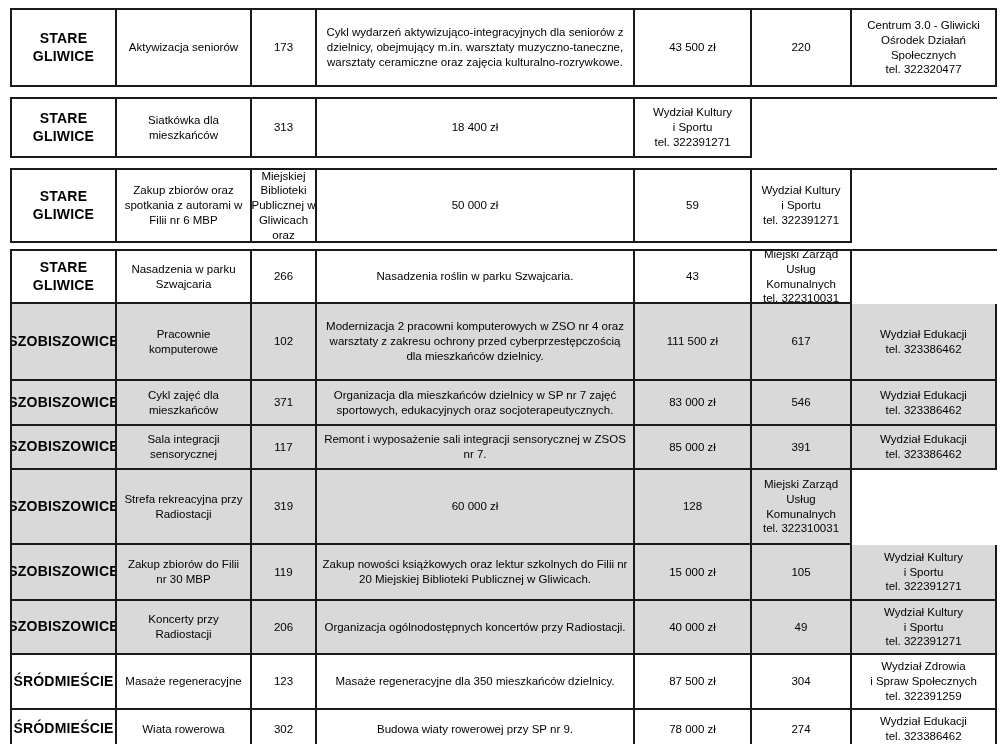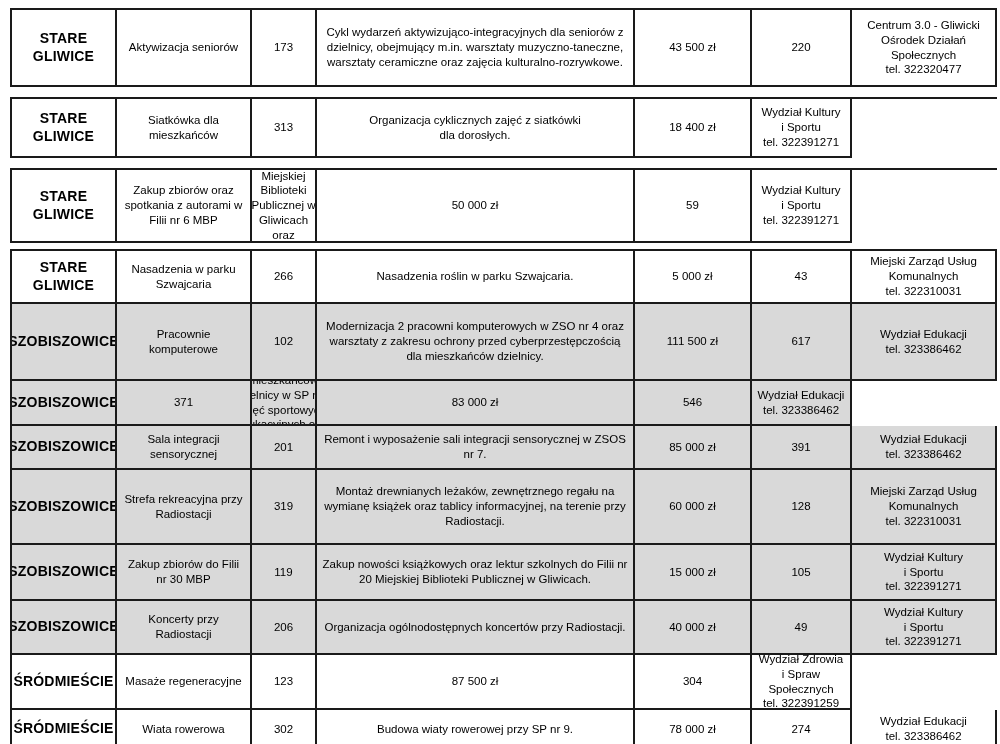--- a/index.html
+++ b/index.html
@@ -70,22 +70,20 @@
 Ośrodek Działań
 Społecznych
 tel. 322320477</div>
   </div>
     </div>
   <div id="block-b" class="tbl standalone">
       <div class="row">
     <div class="cell district">STARE GLIWICE</div>
     <div class="cell name">Siatkówka dla mieszkańców</div>
     <div class="cell id">313</div>
-    <div class="cell desc">Organizacja cyklicznych zajęć z siatkówki
-dla dorosłych.</div>
     <div class="cell amount">18 400 zł</div>
     <div class="cell dept">Wydział Kultury
 i Sportu
 tel. 322391271</div>
   </div>
     </div>
   <div id="block-c" class="tbl standalone">
       <div class="row">
     <div class="cell district">STARE GLIWICE</div>
     <div class="cell name">Zakup zbiorów oraz spotkania z autorami w Filii nr 6 MBP</div>
@@ -96,60 +94,59 @@
 i Sportu
 tel. 322391271</div>
   </div>
     </div>
   <div id="block-d" class="tbl">
       <div class="row">
     <div class="cell district">STARE GLIWICE</div>
     <div class="cell name">Nasadzenia w parku Szwajcaria</div>
     <div class="cell id">266</div>
     <div class="cell desc">Nasadzenia roślin w parku Szwajcaria.</div>
-    <div class="cell amount">5 000 zł</div>
     <div class="cell votes">43</div>
     <div class="cell dept">Miejski Zarząd Usług
 Komunalnych
 tel. 322310031</div>
   </div>
       <div class="row shaded">
     <div class="cell district">SZOBISZOWICE</div>
     <div class="cell name">Pracownie komputerowe</div>
     <div class="cell id">102</div>
     <div class="cell desc">Modernizacja 2 pracowni komputerowych w ZSO nr 4 oraz warsztaty z zakresu ochrony przed cyberprzestępczością dla mieszkańców dzielnicy.</div>
     <div class="cell amount">111 500 zł</div>
     <div class="cell votes">617</div>
     <div class="cell dept">Wydział Edukacji
 tel. 323386462</div>
   </div>
       <div class="row shaded">
     <div class="cell district">SZOBISZOWICE</div>
+    <div class="cell name">Cykl zajęć dla mieszkańców</div>
     <div class="cell id">371</div>
     <div class="cell desc">Organizacja dla mieszkańców dzielnicy w SP nr 7 zajęć sportowych, edukacyjnych oraz socjoterapeutycznych.</div>
     <div class="cell amount">83 000 zł</div>
     <div class="cell votes">546</div>
     <div class="cell dept">Wydział Edukacji
 tel. 323386462</div>
   </div>
       <div class="row shaded">
     <div class="cell district">SZOBISZOWICE</div>
     <div class="cell name">Sala integracji sensorycznej</div>
-    <div class="cell id">201</div>
+    <div class="cell id">117</div>
     <div class="cell desc">Remont i wyposażenie sali integracji sensorycznej w ZSOS nr 7.</div>
     <div class="cell amount">85 000 zł</div>
     <div class="cell votes">391</div>
     <div class="cell dept">Wydział Edukacji
 tel. 323386462</div>
   </div>
       <div class="row shaded">
     <div class="cell district">SZOBISZOWICE</div>
     <div class="cell name">Strefa rekreacyjna przy Radiostacji</div>
     <div class="cell id">319</div>
-    <div class="cell desc">Montaż drewnianych leżaków, zewnętrznego regału na wymianę książek oraz tablicy informacyjnej, na terenie przy Radiostacji.</div>
     <div class="cell amount">60 000 zł</div>
     <div class="cell votes">128</div>
     <div class="cell dept">Miejski Zarząd Usług
 Komunalnych
 tel. 322310031</div>
   </div>
       <div class="row shaded">
     <div class="cell district">SZOBISZOWICE</div>
     <div class="cell name">Zakup zbiorów do Filii nr 30 MBP</div>
     <div class="cell id">119</div>
@@ -168,20 +165,21 @@
     <div class="cell amount">40 000 zł</div>
     <div class="cell votes">49</div>
     <div class="cell dept">Wydział Kultury
 i Sportu
 tel. 322391271</div>
   </div>
       <div class="row">
     <div class="cell district">ŚRÓDMIEŚCIE</div>
     <div class="cell name">Masaże regeneracyjne</div>
     <div class="cell id">123</div>
+    <div class="cell desc">Masaże regeneracyjne dla 350 mieszkańców dzielnicy.</div>
     <div class="cell amount">87 500 zł</div>
     <div class="cell votes">304</div>
     <div class="cell dept">Wydział Zdrowia
 i Spraw Społecznych
 tel. 322391259</div>
   </div>
       <div class="row">
     <div class="cell district">ŚRÓDMIEŚCIE</div>
     <div class="cell name">Wiata rowerowa</div>
     <div class="cell id">302</div>

